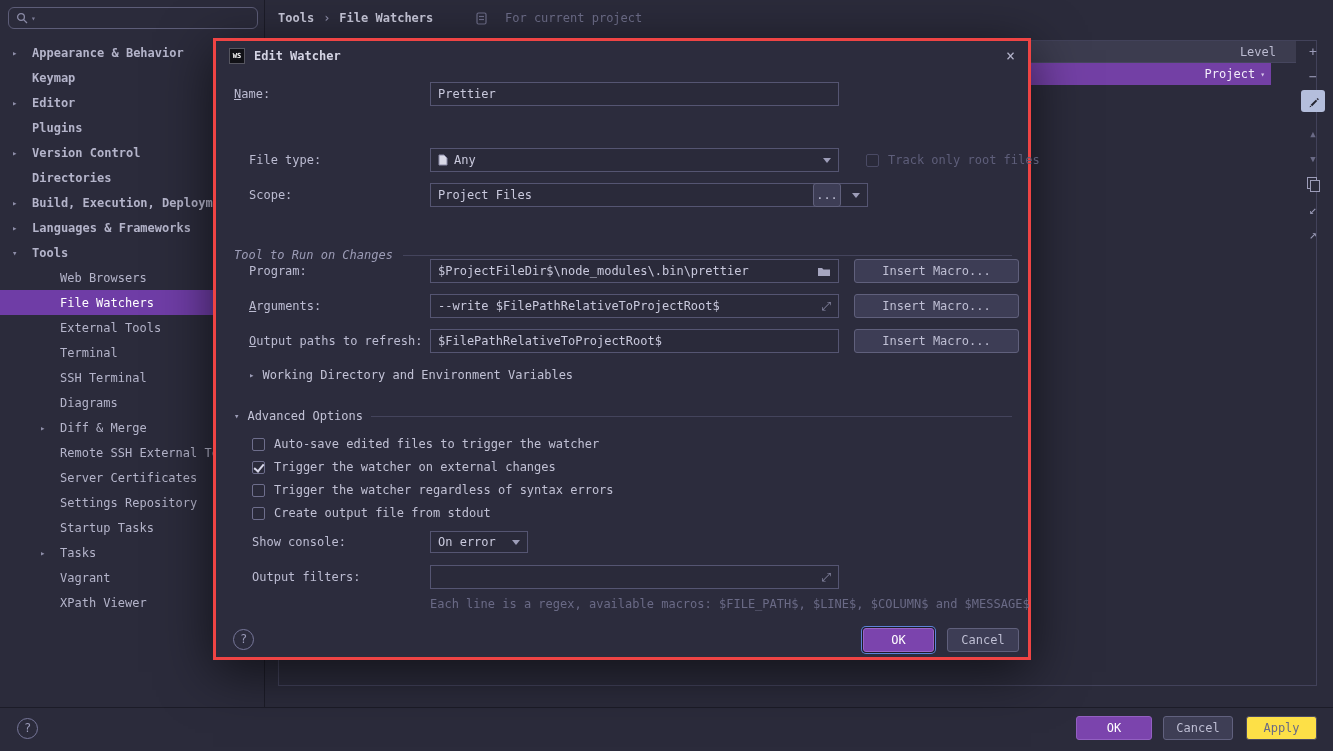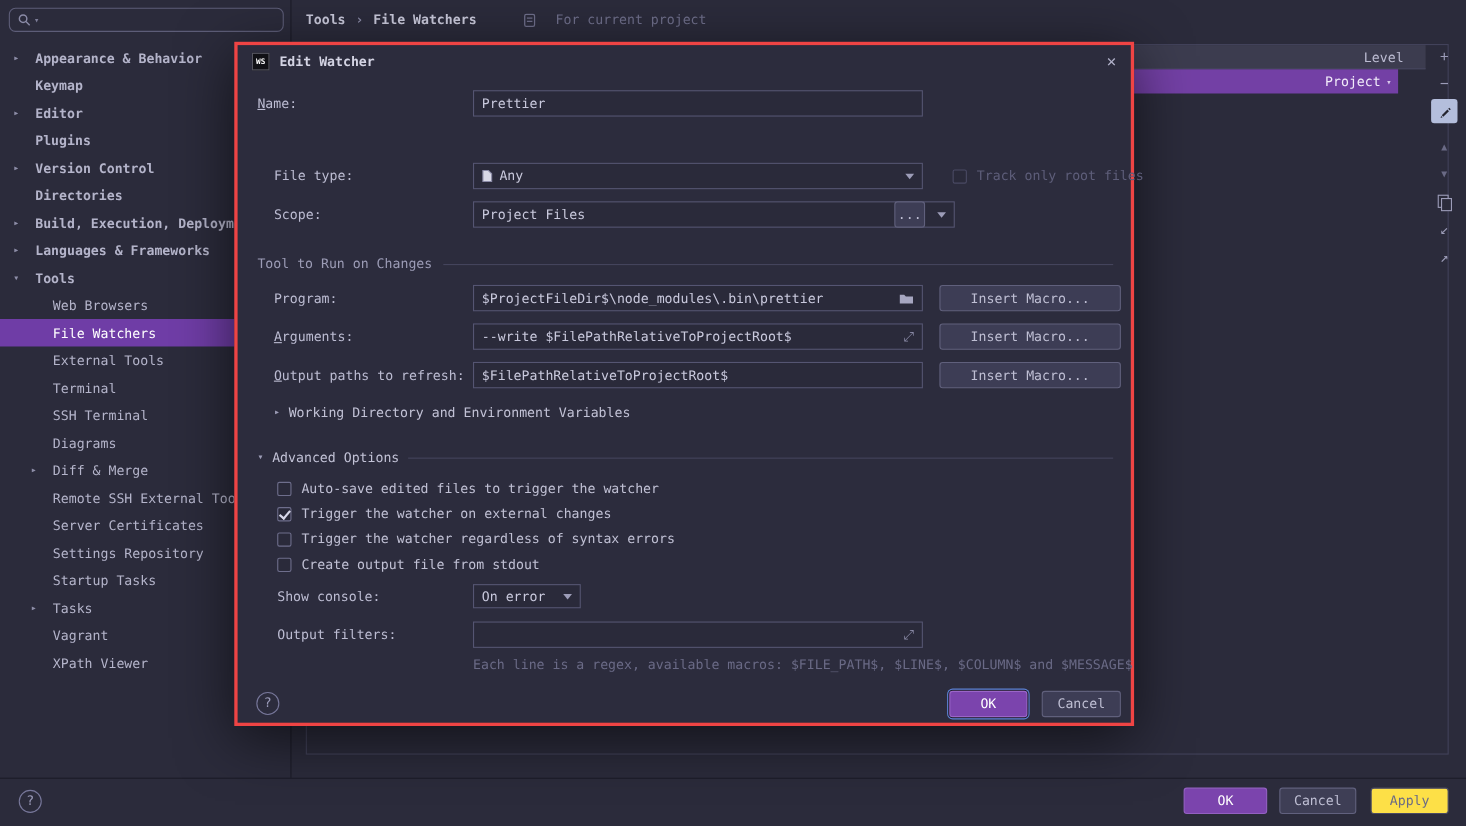--- a/index.html
+++ b/index.html
@@ -16,21 +16,21 @@
   .search-box { position:absolute; left:8px; top:7px; width:250px; height:22px;
                 border:1px solid #5d5d78; border-radius:6px; background:#2b2b3b;
                 display:flex; align-items:center; gap:3px; padding:0 7px; }
   .search-box input { flex:1; background:transparent; border:none; outline:none;
                       color:#c0c0d4; font:inherit; }
   .mag-caret { font-size:8px; color:#7d7d98; }
   .tree { position:absolute; left:0; top:40px; width:265px; }
   .tree-item { height:25px; display:flex; align-items:center; cursor:pointer; white-space:nowrap; overflow:hidden; }
   .tree-item .arrow { width:20px; flex:0 0 20px; font-size:9px; color:#8e8ea8; }
   .lvl0 { padding-left:12px; }
-  .lvl1 { padding-left:28px;align-items:center; }
+  .lvl1 { padding-left:40px;align-items:center; }
   .cat .label { font-weight:bold; color:#c2c2d8; }
   .tree-item .label { color:#b4b4ca; }
   .tree-item.sel { background:#6f3da6; }
   .tree-item.sel .label { color:#ffffff; }
 
   
   .crumbs { position:absolute; left:278px; top:0; height:36px; display:flex;
             align-items:center; gap:9px; z-index:1; }
   .crumb { font-weight:bold; color:#c8c8da; cursor:pointer; }
   .crumb-sep { color:#8c8ca8; font-weight:bold; }
@@ -321,21 +321,21 @@
       <span class="cb-label">Track only root files</span>
     </label>
 
     <span class="dlabel" style="left:33px; top:142px;">Scope:</span>
     <div class="field" style="left:214px; top:142px; width:438px;">
       <span class="fval">Project Files</span>
       <span class="caret-tri"></span>
     </div>
     <button class="dbtn" style="left:597px; top:142px; width:28px;">...</button>
 
-    <div class="section" style="top:191px;">
+    <div class="section" style="top:206px;font-style:italic;">
       <span>Tool to Run on Changes</span>
       <div class="rule"></div>
     </div>
 
     <span class="dlabel" style="left:33px; top:218px;text-align:right;">Program:</span>
     <div class="field" style="left:214px; top:218px; width:409px;">
       <span class="fval">$ProjectFileDir$\node_modules\.bin\prettier</span>
       <svg class="tail-ic" width="14" height="11" viewBox="0 0 14 11">
         <path d="M1 2 h4 l1.5 1.5 H13 v6.5 H1 z" fill="#a6a6c0"></path>
       </svg>

